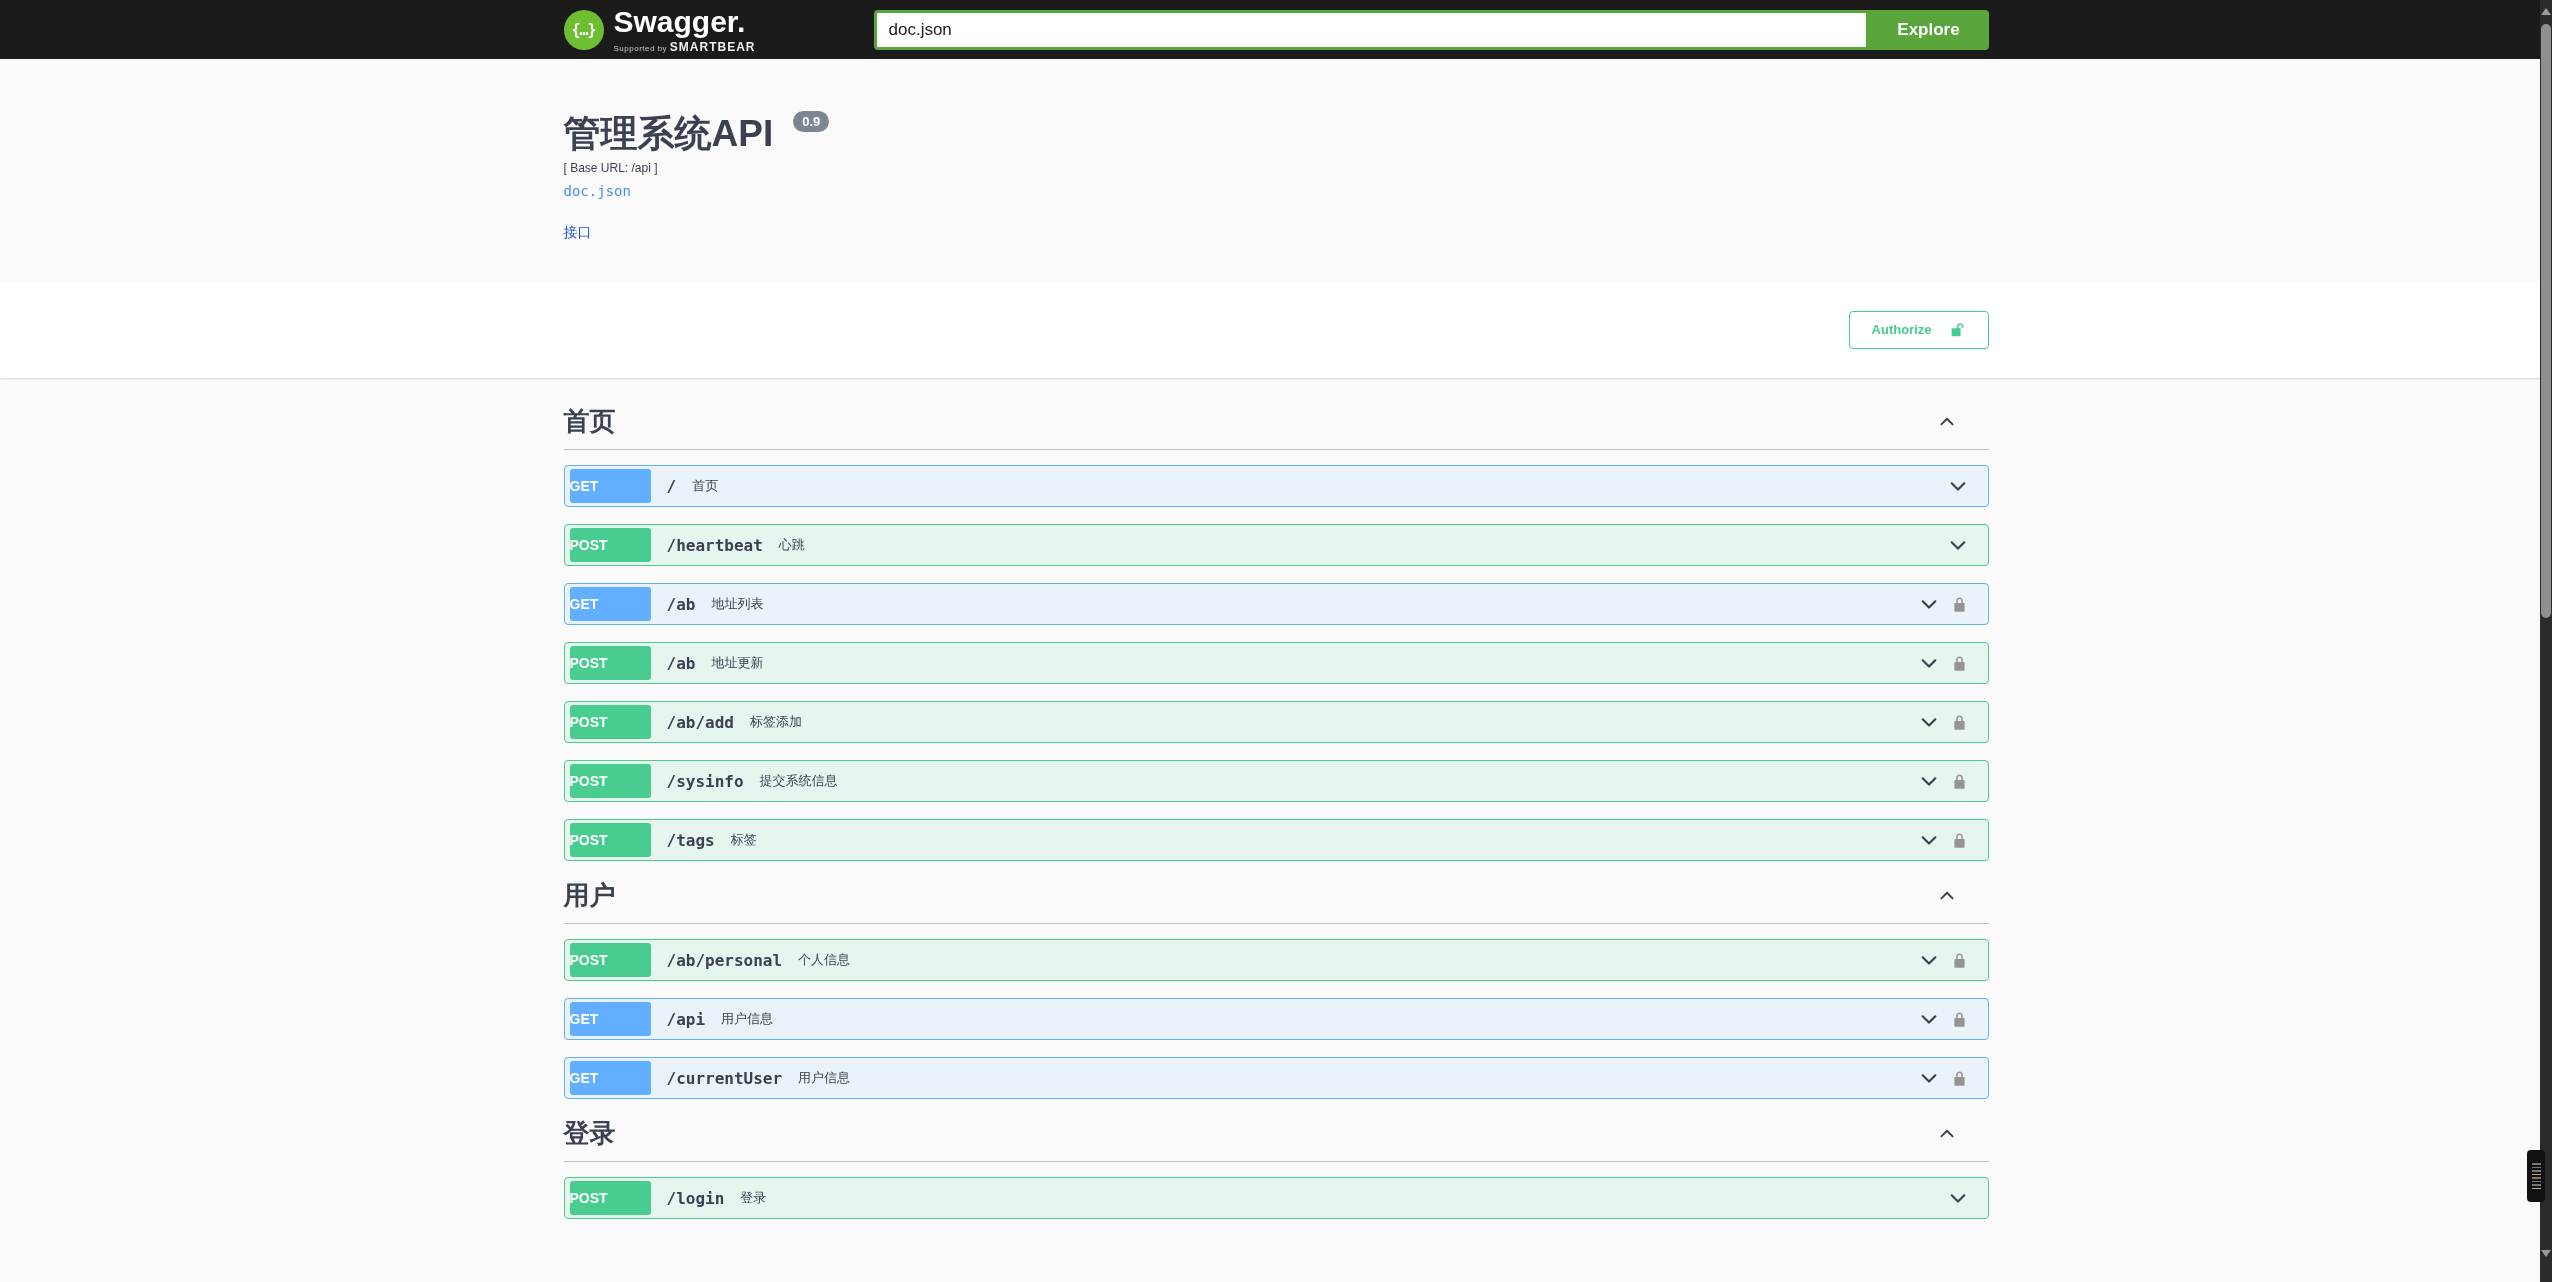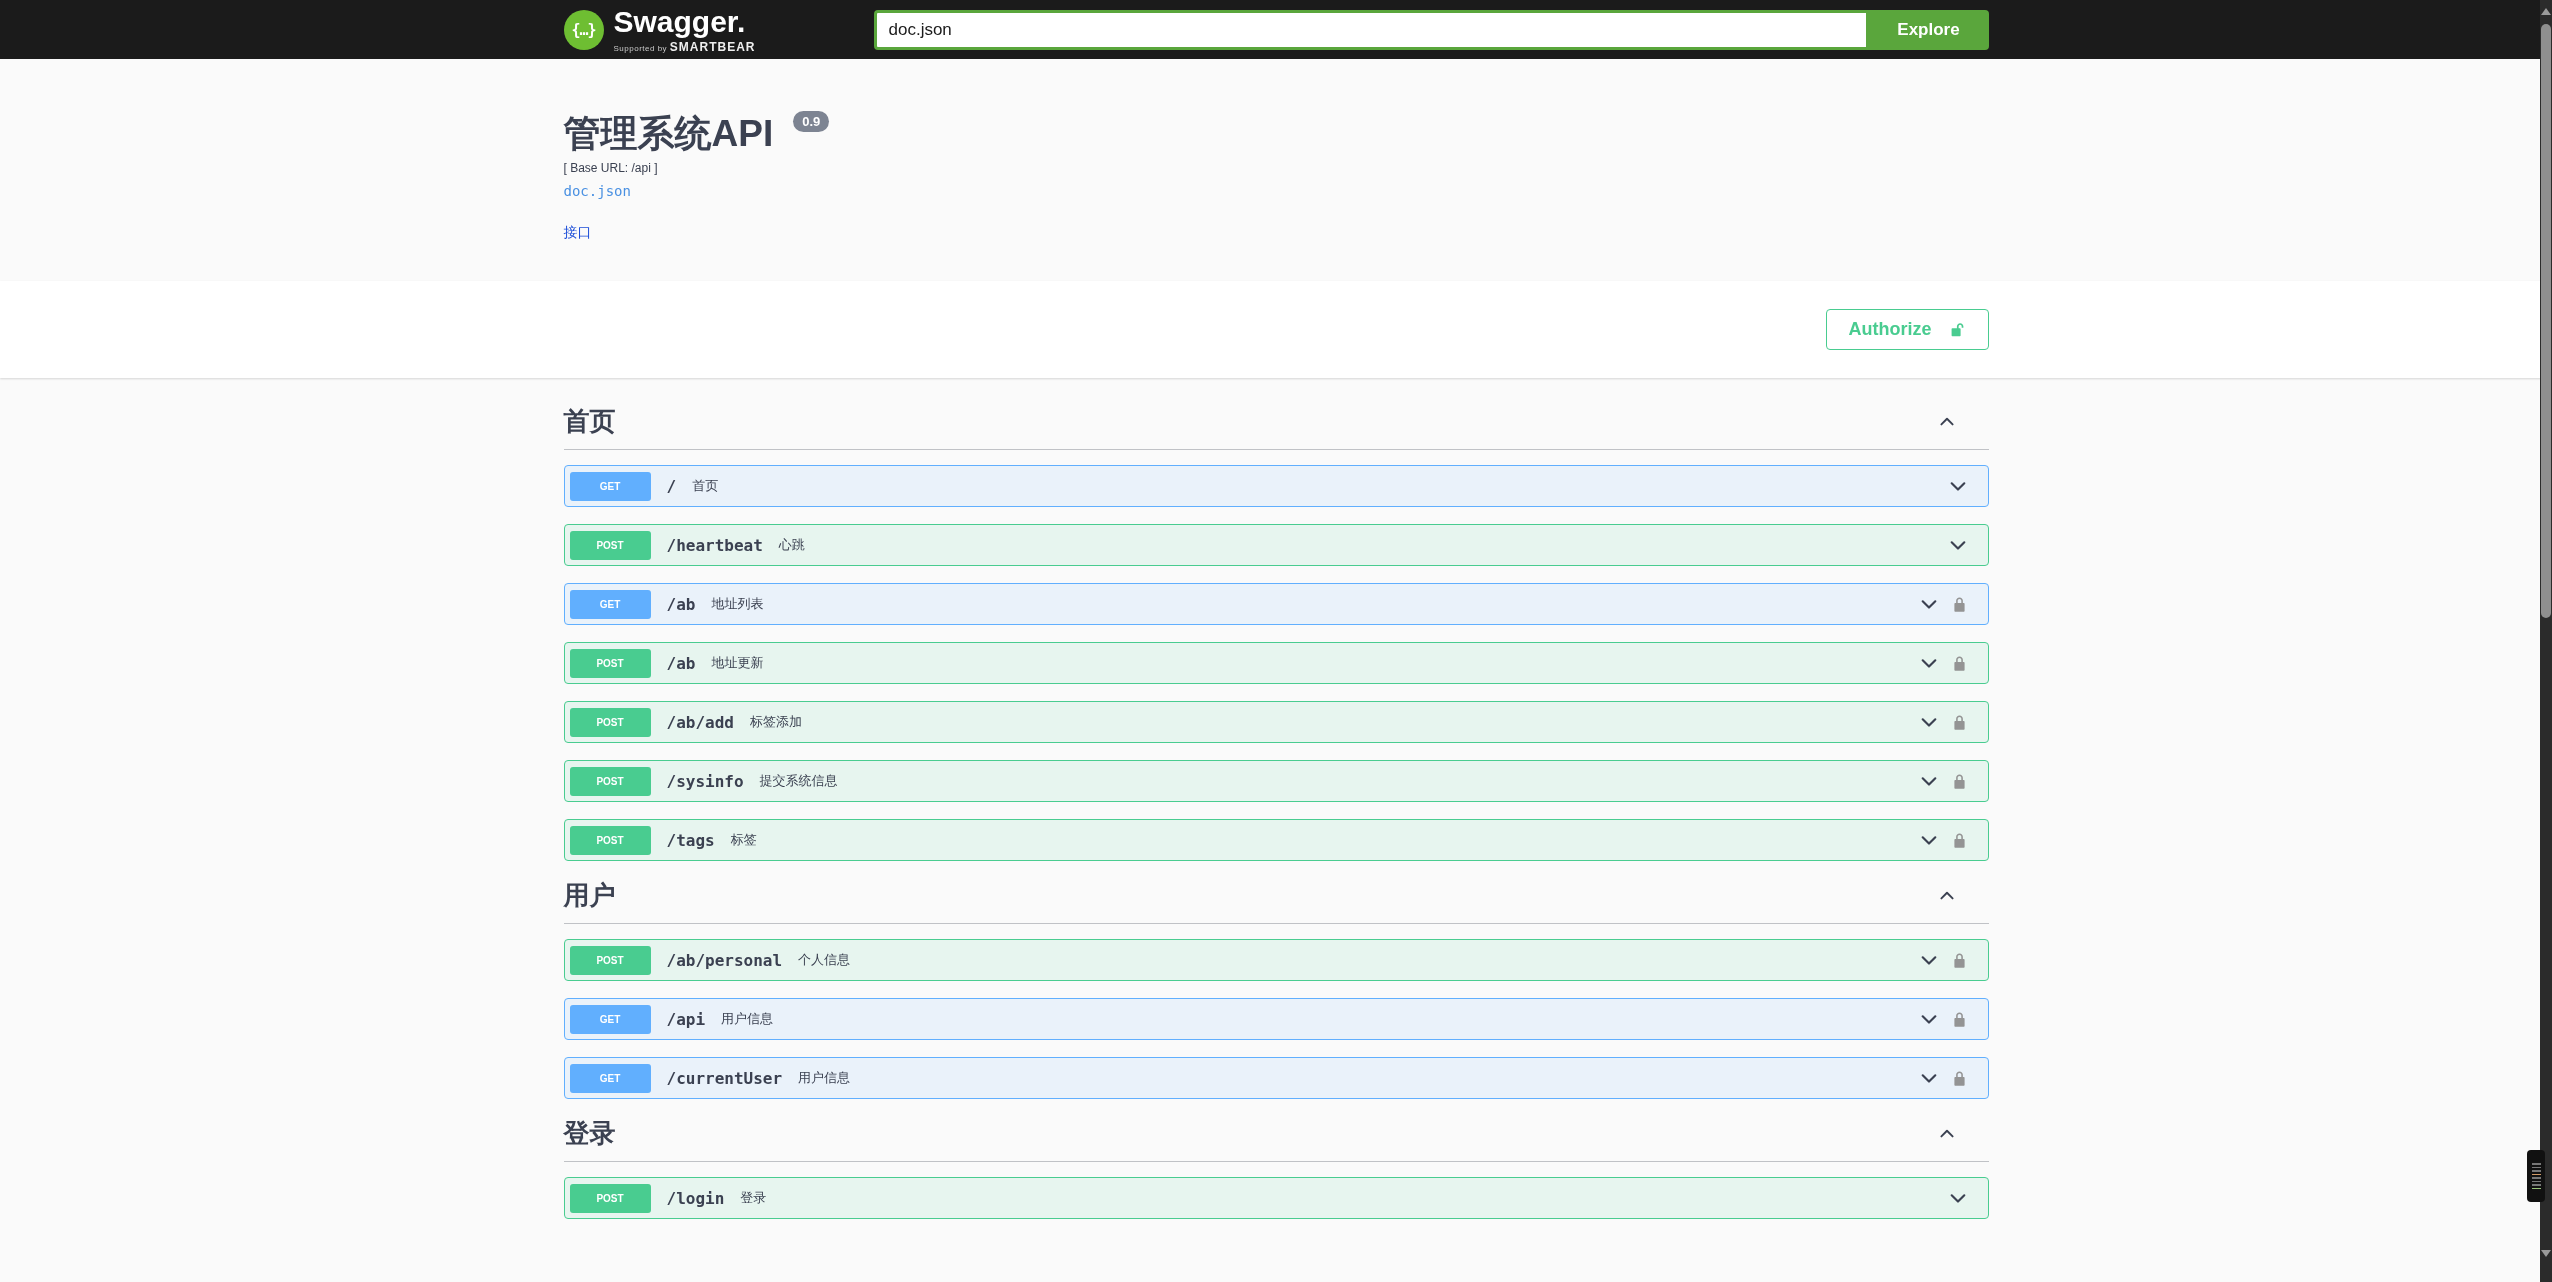--- a/index.html
+++ b/index.html
@@ -30,33 +30,33 @@
   .version-badge { background:#7d8492; color:#fff; font-size:13px; font-weight:700; border-radius:14px;
                    padding:4px 9px; position:relative; top:-4px; line-height:1; }
   .base-url { font-family:Liberation Sans, sans-serif; font-size:12px; margin-top:9px; color:#3b4151; }
   .spec-link { font-family:"DejaVu Sans Mono", monospace; font-size:14px; color:#4990e2; text-decoration:none; display:inline-block; margin-top:8px; }
   .api-desc { font-size:14px; margin-top:24px; color:#1d4ed8; }
 
   
   .scheme-container { background:#ffffff; box-shadow:0 1px 2px 0 rgba(0,0,0,.15); height:97px; }
   .scheme-inner { display:flex; justify-content:flex-end; align-items:center; height:97px; }
   .authorize-btn { display:flex; align-items:center; gap:16px; border:1px solid #49cc90; color:#49cc90; background:#fff;
-                   border-radius:4px; padding:9px 22px; font-size:18px; font-weight:700; cursor:pointer;
+                   border-radius:4px; padding:9px 22px; font-size:13px; font-weight:700; cursor:pointer;
                    font-family:"Liberation Sans", sans-serif; }
 
   
   .ops-wrapper { padding-top:26px; }
   .opblock-tag { display:flex; align-items:center; font-size:26px; font-weight:700; color:#3b4151;
                  padding:0 8px 10px 0; border-bottom:1px solid rgba(59,65,81,.3); margin-top:20px; margin-bottom:15px; cursor:pointer; }
   .opblock-tag:first-child { margin-top:0; }
   .tag-arrow { margin-left:auto; margin-right:26px; }
   .opblock { display:flex; align-items:center; height:42px; border-radius:4px; margin-bottom:17px; padding:0 5px; border:1px solid; }
   .opblock.get  { background:rgba(97,175,254,.1);  border-color:#61affe; }
   .opblock.post { background:rgba(73,204,144,.1); border-color:#49cc90; }
-  .opblock-method { min-width:81px; text-align:center; color:#fff; font-weight:700; font-size:10px;
+  .opblock-method { min-width:81px; text-align:left; color:#fff; font-weight:700; font-size:14px;
                     border-radius:3px; padding:9px 0; font-family:"Liberation Sans", sans-serif; }
   .get  .opblock-method { background:#61affe; }
   .post .opblock-method { background:#49cc90; }
   .opblock-path { font-family:"DejaVu Sans Mono", monospace; font-weight:700; font-size:16px; color:#3b4151; margin-left:16px; }
   .opblock-summary { font-size:13px; color:#3b4151; margin-left:16px; }
   .opblock-controls { margin-left:auto; display:flex; align-items:center; gap:14px; padding-right:16px; }
   svg.chev { stroke:#3b4151; stroke-width:2.4; fill:none; stroke-linecap:round; stroke-linejoin:round; }
   .lock-gray { fill:#949494; }
   .lock-green { fill:#49cc90; }
 

